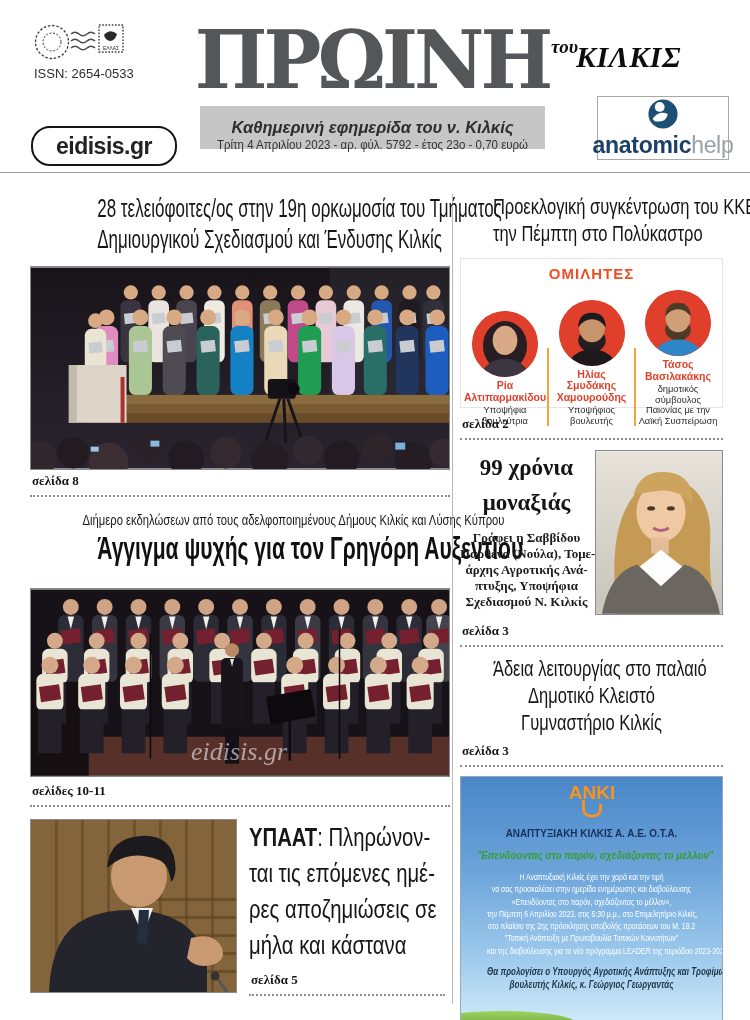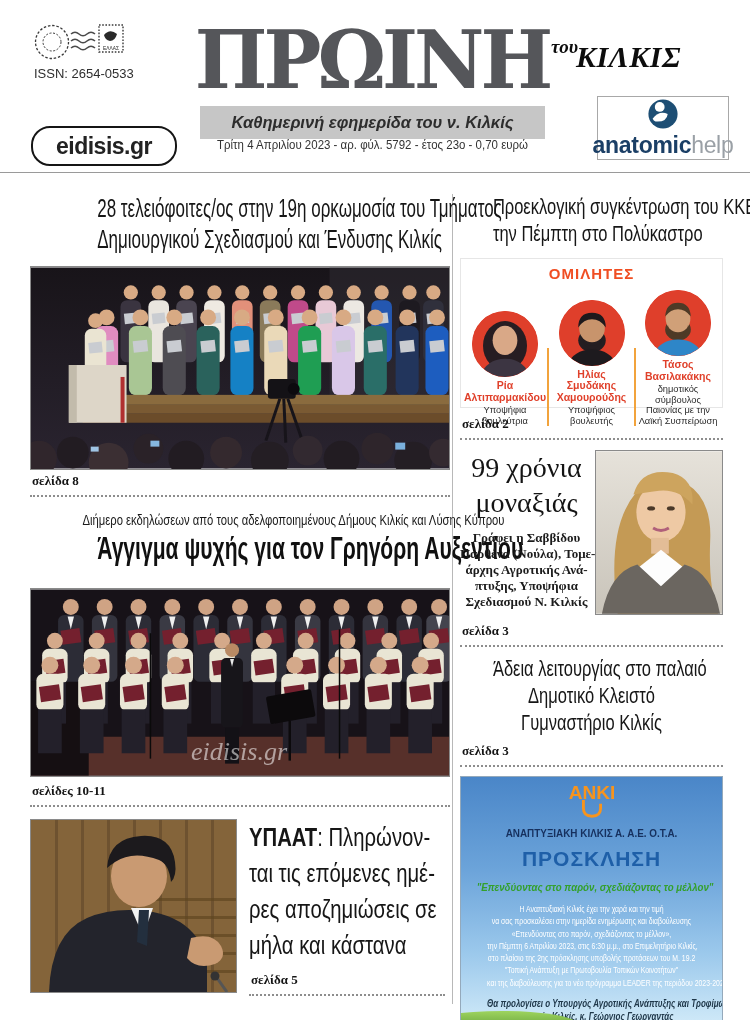--- a/index.html
+++ b/index.html
@@ -13,21 +13,21 @@
   #badge{position:absolute;left:31px;top:126px;width:142px;height:36px;border:2.5px solid #151515;
          border-radius:19px;display:flex;align-items:center;justify-content:center;
          font-weight:bold;font-size:23px;letter-spacing:-.5px;color:#222;}
   #masthead{position:absolute;left:172px;top:14px;width:400px;font-family:"DejaVu Serif",serif;
             font-weight:bold;font-size:77px;line-height:88px;letter-spacing:-4px;color:#55565a;
             text-align:center;white-space:nowrap;transform:scaleY(1.04);transform-origin:top center;}
   #mh-tou{position:absolute;left:551px;top:36px;font-family:"Liberation Serif",serif;
           font-style:italic;font-weight:bold;font-size:19px;color:#0d0d0d;}
   #mh-kilkis{position:absolute;left:576px;top:40px;font-family:"Liberation Serif",serif;
              font-style:italic;font-weight:bold;font-size:30px;letter-spacing:.5px;color:#0d0d0d;}
-  #subtitle-band{position:absolute;left:200px;top:106px;width:345px;height:33px;background:#c6c6c6;
+  #subtitle-band{position:absolute;left:200px;top:106px;width:345px;height:43px;background:#c6c6c6;
                  display:flex;align-items:center;justify-content:center;font-style:italic;
                  font-weight:bold;font-size:16.5px;color:#2d2d2d;}
   #dateline{position:absolute;left:175px;top:137px;width:395px;text-align:center;font-size:13.5px;
             color:#333;white-space:nowrap;transform:scaleX(.85);transform-origin:center;}
   #sponsor{position:absolute;left:597px;top:96px;width:130px;height:62px;border:1px solid #a8a8a8;
            background:#fff;display:flex;flex-direction:column;align-items:center;justify-content:center;gap:2px;}
   #sponsor .wordmark{font-size:23px;letter-spacing:-.3px;}
   #sponsor .wordmark b{color:#1b3f66;}
   #sponsor .wordmark span{color:#9aa0a6;}
   #header-rule{position:absolute;left:0;top:172px;width:750px;height:1px;background:#9a9a9a;}
@@ -66,21 +66,21 @@
   #kke-cols{display:flex;flex:1;align-items:flex-end;justify-content:space-between;padding:4px 4px 0;}
   .kke-col{width:80px;display:flex;flex-direction:column;align-items:center;}
   .kke-col.mid{padding-top:12px;}
   .kke-photo{width:66px;height:66px;border-radius:50%;overflow:hidden;background:#df3f2b;flex:none;}
   .kke-name{margin-top:3px;text-align:center;font-weight:bold;font-size:10.5px;line-height:11.5px;color:#e0402a;}
   .kke-role{margin-top:2px;text-align:center;font-size:9.3px;line-height:10.5px;color:#2b2b2b;}
   .kke-divider{width:2px;height:78px;background:#f2a33c;margin-top:62px;flex:none;}
 
   #sec99{margin-top:10px;display:flex;}
   #sec99-left{width:133px;}
-  #hl99 .fitline{font-family:"Liberation Serif",serif;font-weight:normal;font-size:28px;line-height:35px;color:#141414;}
+  #hl99 .fitline{font-family:"Liberation Serif",serif;font-weight:bold;font-size:23px;line-height:35px;color:#141414;}
   #byline99{margin-top:10px;}
   #byline99 .fitline{font-family:"Liberation Serif",serif;font-weight:bold;font-size:13px;line-height:16px;color:#1c1c1c;}
   #photo-woman{margin-left:2px;}
   #caption99{margin-top:5px;}
 
   #rc-headline-gym{margin-top:8px;}
   #caption-gym{margin-top:4px;}
 
   #inv-box{position:relative;margin-top:9px;height:248px;border:1px solid #94a9bb;box-sizing:border-box;
            background:linear-gradient(180deg,#4a86c8 0%,#6ca4da 38%,#9cc9ec 72%,#cfe9f8 100%);
@@ -453,21 +453,20 @@
     </div>
 
     <div class="caption" id="caption-gym">σελίδα 3</div>
 
     <div id="inv-box">
       <svg width="60" height="40" viewBox="0 0 60 42" style="margin-top:4px;">
         <text x="30" y="19" text-anchor="middle" font-size="20" font-weight="bold" fill="#f7941d" font-family="DejaVu Serif, serif">ΑΝΚΙ</text>
         <path d="M21 20 v9 q0 8 9 8 q9 0 9 -8 v-5" stroke="#f7941d" stroke-width="3" fill="none"></path>
       </svg>
       <div id="inv-org">ΑΝΑΠΤΥΞΙΑΚΗ ΚΙΛΚΙΣ Α. Α.Ε. Ο.Τ.Α.</div>
-      <div id="inv-title">ΠΡΟΣΚΛΗΣΗ</div>
       <div id="inv-motto">"Επενδύοντας στο παρόν, σχεδιάζοντας το μέλλον"</div>
       <div id="inv-body">
         <span class="fitline">Η Αναπτυξιακή Κιλκίς έχει την χαρά και την τιμή</span>
         <span class="fitline">να σας προσκαλέσει στην ημερίδα ενημέρωσης και διαβούλευσης</span>
         <span class="fitline">«Επενδύοντας στο παρόν, σχεδιάζοντας το μέλλον»,</span>
         <span class="fitline">την Πέμπτη 6 Απριλίου 2023, στις 6:30 μ.μ., στο Επιμελητήριο Κιλκίς,</span>
         <span class="fitline">στο πλαίσιο της 2ης πρόσκλησης υποβολής προτάσεων του Μ. 19.2</span>
         <span class="fitline">"Τοπική Ανάπτυξη με Πρωτοβουλία Τοπικών Κοινοτήτων"</span>
         <span class="fitline">και της διαβούλευσης για το νέο πρόγραμμα LEADER της περιόδου 2023-2027.</span>
       </div>

